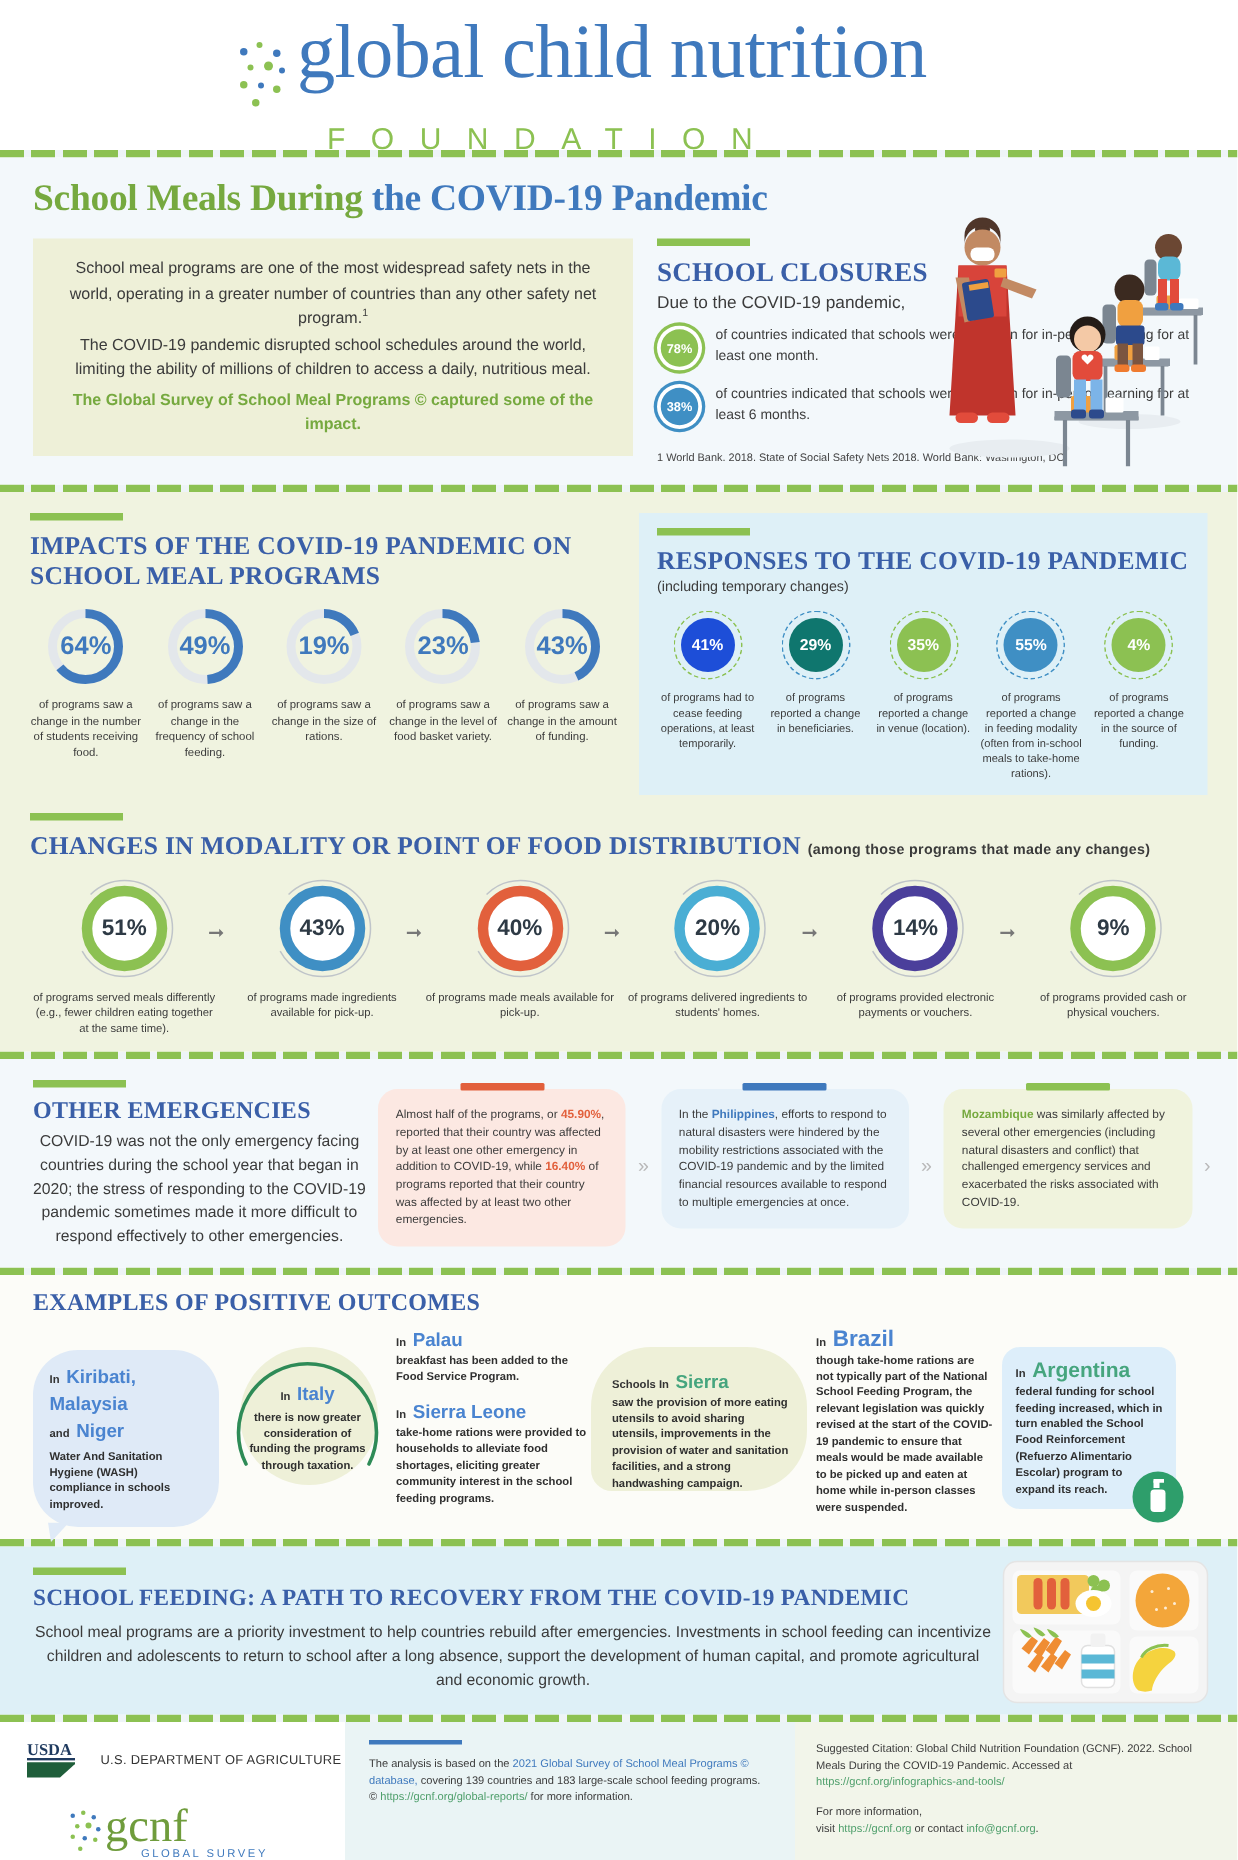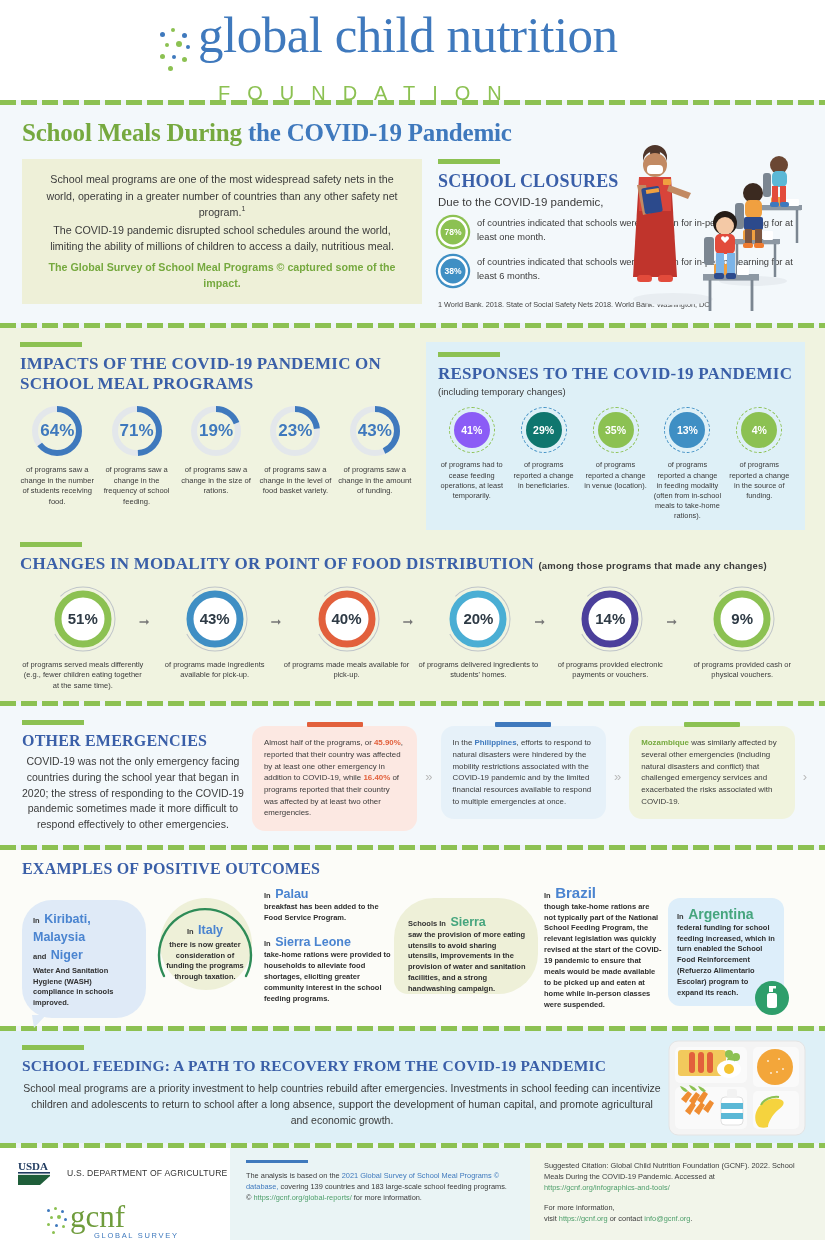--- a/index.html
+++ b/index.html
@@ -287,21 +287,21 @@
               <div class="val">64%</div>
             </div>
             <div class="cap">of programs saw a change in the number of students receiving food.</div>
           </div>
           <div class="donut-cell">
             <div class="ring">
               <svg width="54" height="54" viewBox="0 0 54 54">
                 <circle cx="27" cy="27" r="22" fill="none" stroke="#e3e7eb" stroke-width="6"></circle>
                 <circle cx="27" cy="27" r="22" fill="none" stroke="#3f79bd" stroke-width="6" stroke-dasharray="67.7 159" transform="rotate(-90 27 27)"></circle>
               </svg>
-              <div class="val">71%</div>
+              <div class="val">49%</div>
             </div>
             <div class="cap">of programs saw a change in the frequency of school feeding.</div>
           </div>
           <div class="donut-cell">
             <div class="ring">
               <svg width="54" height="54" viewBox="0 0 54 54">
                 <circle cx="27" cy="27" r="22" fill="none" stroke="#e3e7eb" stroke-width="6"></circle>
                 <circle cx="27" cy="27" r="22" fill="none" stroke="#3f79bd" stroke-width="6" stroke-dasharray="26.3 200.4" transform="rotate(-90 27 27)"></circle>
               </svg>
               <div class="val">19%</div>
@@ -332,42 +332,42 @@
       </div>
 
       <div class="bg-ltblue" style="flex:1; padding:10px 12px 8px;">
         <div class="tick"></div>
         <h2 class="head">RESPONSES TO THE COVID-19 PANDEMIC</h2>
         <div style="font-size:9.5px; color:#3b3b3b; margin-top:2px;">(including temporary changes)</div>
         <div class="donuts">
           <div class="resp-cell">
             <div class="resp-circle">
               <div class="dashring"></div>
-              <div class="disc" style="background:#8b5cf6;">41%</div>
+              <div class="disc" style="background:#1d4ed8;">41%</div>
             </div>
             <div class="cap">of programs had to cease feeding operations, at least temporarily.</div>
           </div>
           <div class="resp-cell">
             <div class="resp-circle">
               <div class="dashring blue"></div>
               <div class="disc" style="background:#0f766e;">29%</div>
             </div>
             <div class="cap">of programs reported a change in beneficiaries.</div>
           </div>
           <div class="resp-cell">
             <div class="resp-circle">
               <div class="dashring"></div>
               <div class="disc" style="background:#8cc152;">35%</div>
             </div>
             <div class="cap">of programs reported a change in venue (location).</div>
           </div>
           <div class="resp-cell">
             <div class="resp-circle">
               <div class="dashring blue"></div>
-              <div class="disc" style="background:#3f8fc4;">13%</div>
+              <div class="disc" style="background:#3f8fc4;">55%</div>
             </div>
             <div class="cap">of programs reported a change in feeding modality (often from in-school meals to take-home rations).</div>
           </div>
           <div class="resp-cell">
             <div class="resp-circle">
               <div class="dashring"></div>
               <div class="disc" style="background:#8cc152;">4%</div>
             </div>
             <div class="cap">of programs reported a change in the source of funding.</div>
           </div>

